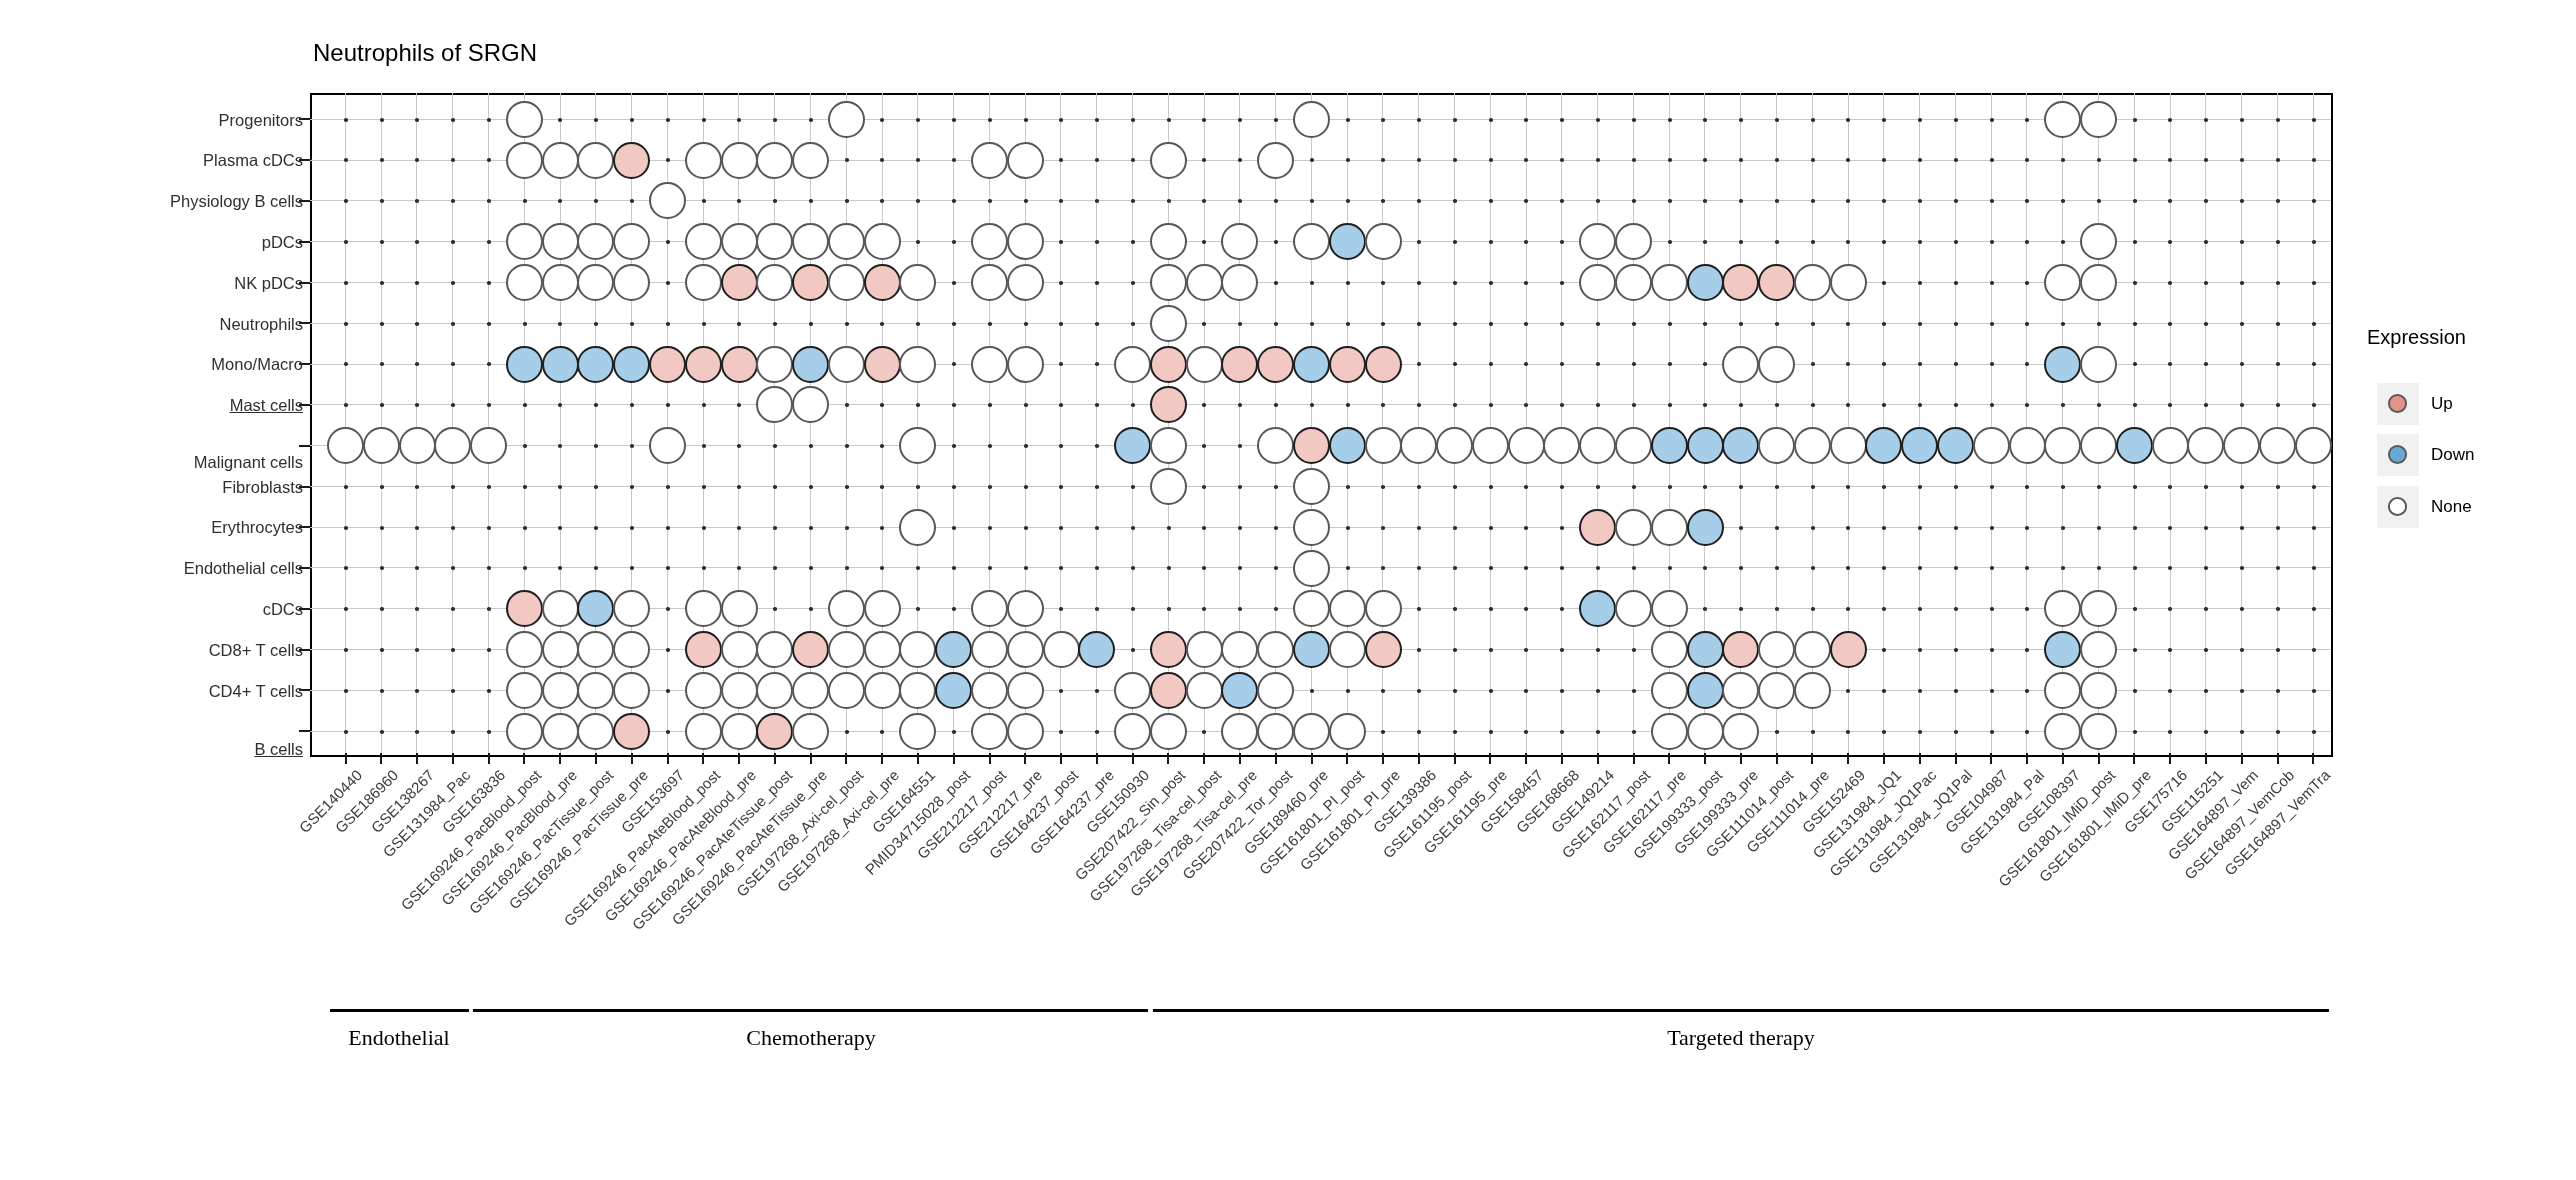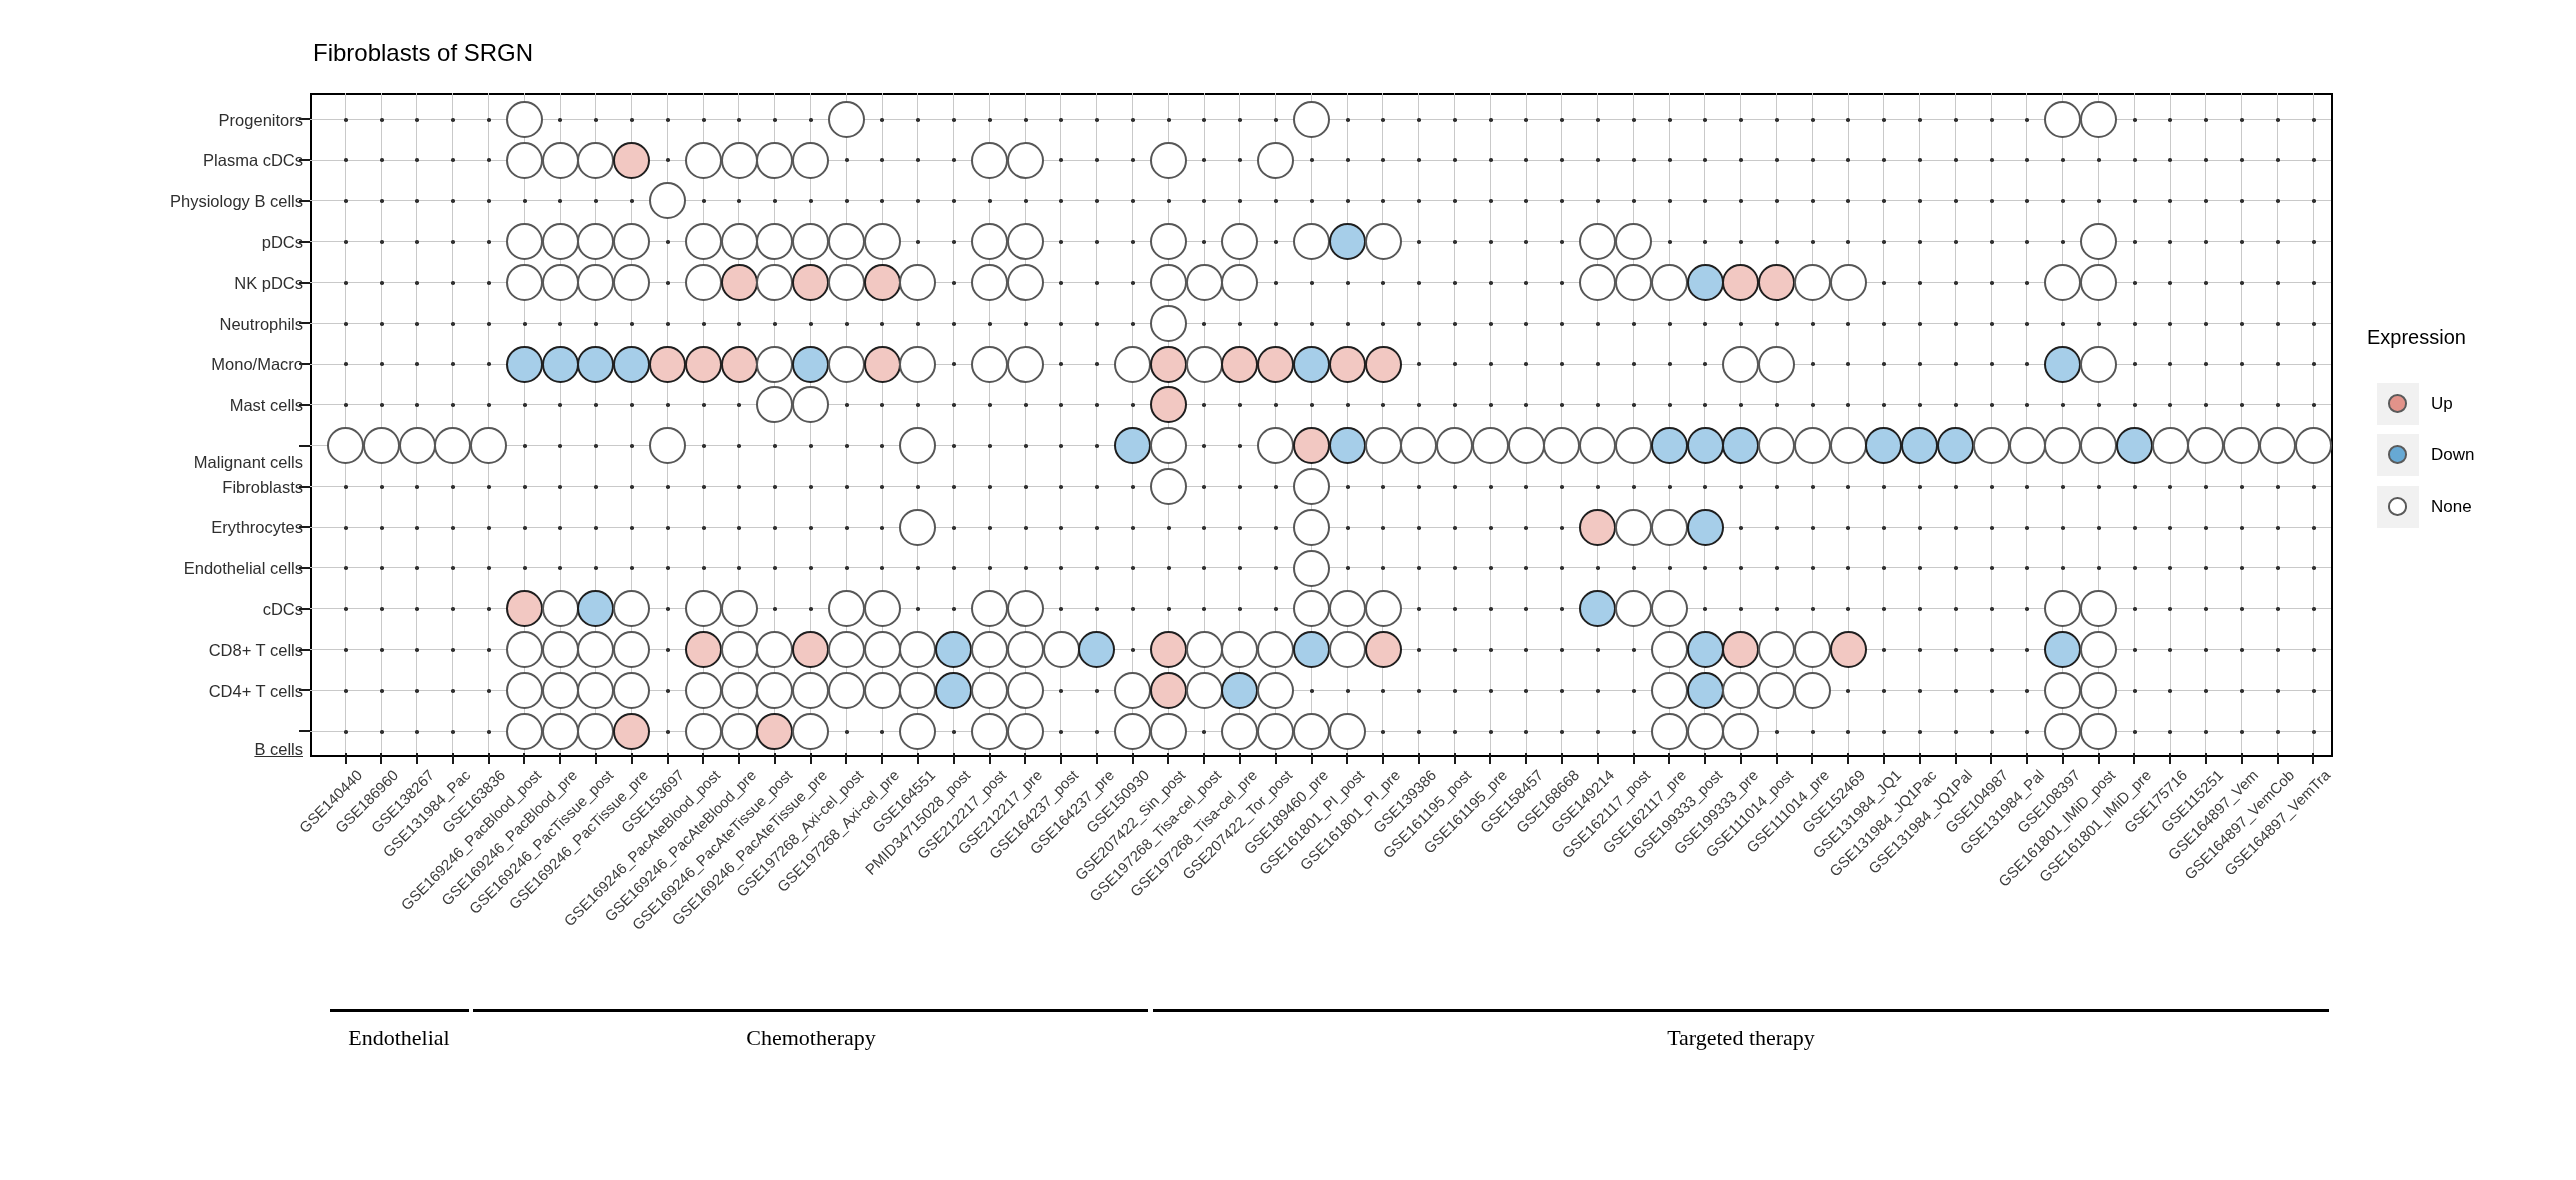--- a/index.html
+++ b/index.html
@@ -25,21 +25,21 @@
   #legend-title{font-size:20px;color:#000;}
   .legkey{width:42px;height:42px;background:#f1f1f1;}
   .legdot{width:18.6px;height:18.6px;border-radius:50%;box-sizing:border-box;position:absolute;
           left:11.4px;top:11.4px;}
   .leglab{font-size:17px;color:#000;line-height:42px;}
 </style>
 </head>
 <body>
 
 <div id="stage">
-  <div id="chart-title" class="abs" style="left:313px;top:39px;">Fibroblasts of SRGN</div>
+  <div id="chart-title" class="abs" style="left:313px;top:39px;">Neutrophils of SRGN</div>
 
   <div id="plot-border" class="abs" style="left:310px;top:93px;width:2019px;height:660px;"></div>
 
   <div id="grid-layer">
       <div class="abs gridline-v" style="left: 345px; top: 93px; height: 660px;"></div>
       <div class="abs tick" style="left: 345px; top: 753px; width: 2.1px; height: 10.7px;"></div>
       <div class="abs gridline-v" style="left: 381px; top: 93px; height: 660px;"></div>
       <div class="abs tick" style="left: 380px; top: 753px; width: 2.1px; height: 10.7px;"></div>
       <div class="abs gridline-v" style="left: 416px; top: 93px; height: 660px;"></div>
       <div class="abs tick" style="left: 416px; top: 753px; width: 2.1px; height: 10.7px;"></div>
@@ -1320,21 +1320,21 @@
       <div class="abs dot dot-none" title="B cells · GSE161801_IMiD_post · none" style="left: 2080px; top: 713px; width: 37px; height: 37px;"></div>
     </div>
   <div id="rowlab-layer">
       <div class="abs rowlab" style="left: 43px; top: 112px; width: 260px;">Progenitors</div>
       <div class="abs rowlab" style="left: 43px; top: 152px; width: 260px;">Plasma cDCs</div>
       <div class="abs rowlab" style="left: 43px; top: 193px; width: 260px;">Physiology B cells</div>
       <div class="abs rowlab" style="left: 43px; top: 234px; width: 260px;">pDCs</div>
       <div class="abs rowlab" style="left: 43px; top: 275px; width: 260px;">NK pDCs</div>
       <div class="abs rowlab" style="left: 43px; top: 316px; width: 260px;">Neutrophils</div>
       <div class="abs rowlab" style="left: 43px; top: 356px; width: 260px;">Mono/Macro</div>
-      <div class="abs rowlab" style="left: 43px; top: 397px; width: 260px;">Mast cells</div>
+      <div class="abs rowlab" style="left: 43px; top: 397px; width: 260px; text-decoration: underline;">Mast cells</div>
       <div class="abs rowlab" style="left: 43px; top: 454px; width: 260px;">Malignant cells</div>
       <div class="abs rowlab" style="left: 43px; top: 479px; width: 260px;">Fibroblasts</div>
       <div class="abs rowlab" style="left: 43px; top: 519px; width: 260px;">Erythrocytes</div>
       <div class="abs rowlab" style="left: 43px; top: 560px; width: 260px;">Endothelial cells</div>
       <div class="abs rowlab" style="left: 43px; top: 601px; width: 260px;">cDCs</div>
       <div class="abs rowlab" style="left: 43px; top: 642px; width: 260px;">CD8+ T cells</div>
       <div class="abs rowlab" style="left: 43px; top: 683px; width: 260px;">CD4+ T cells</div>
       <div class="abs rowlab" style="left: 43px; top: 741px; width: 260px; text-decoration: underline;">B cells</div>
     </div>
   <div id="collab-layer">

